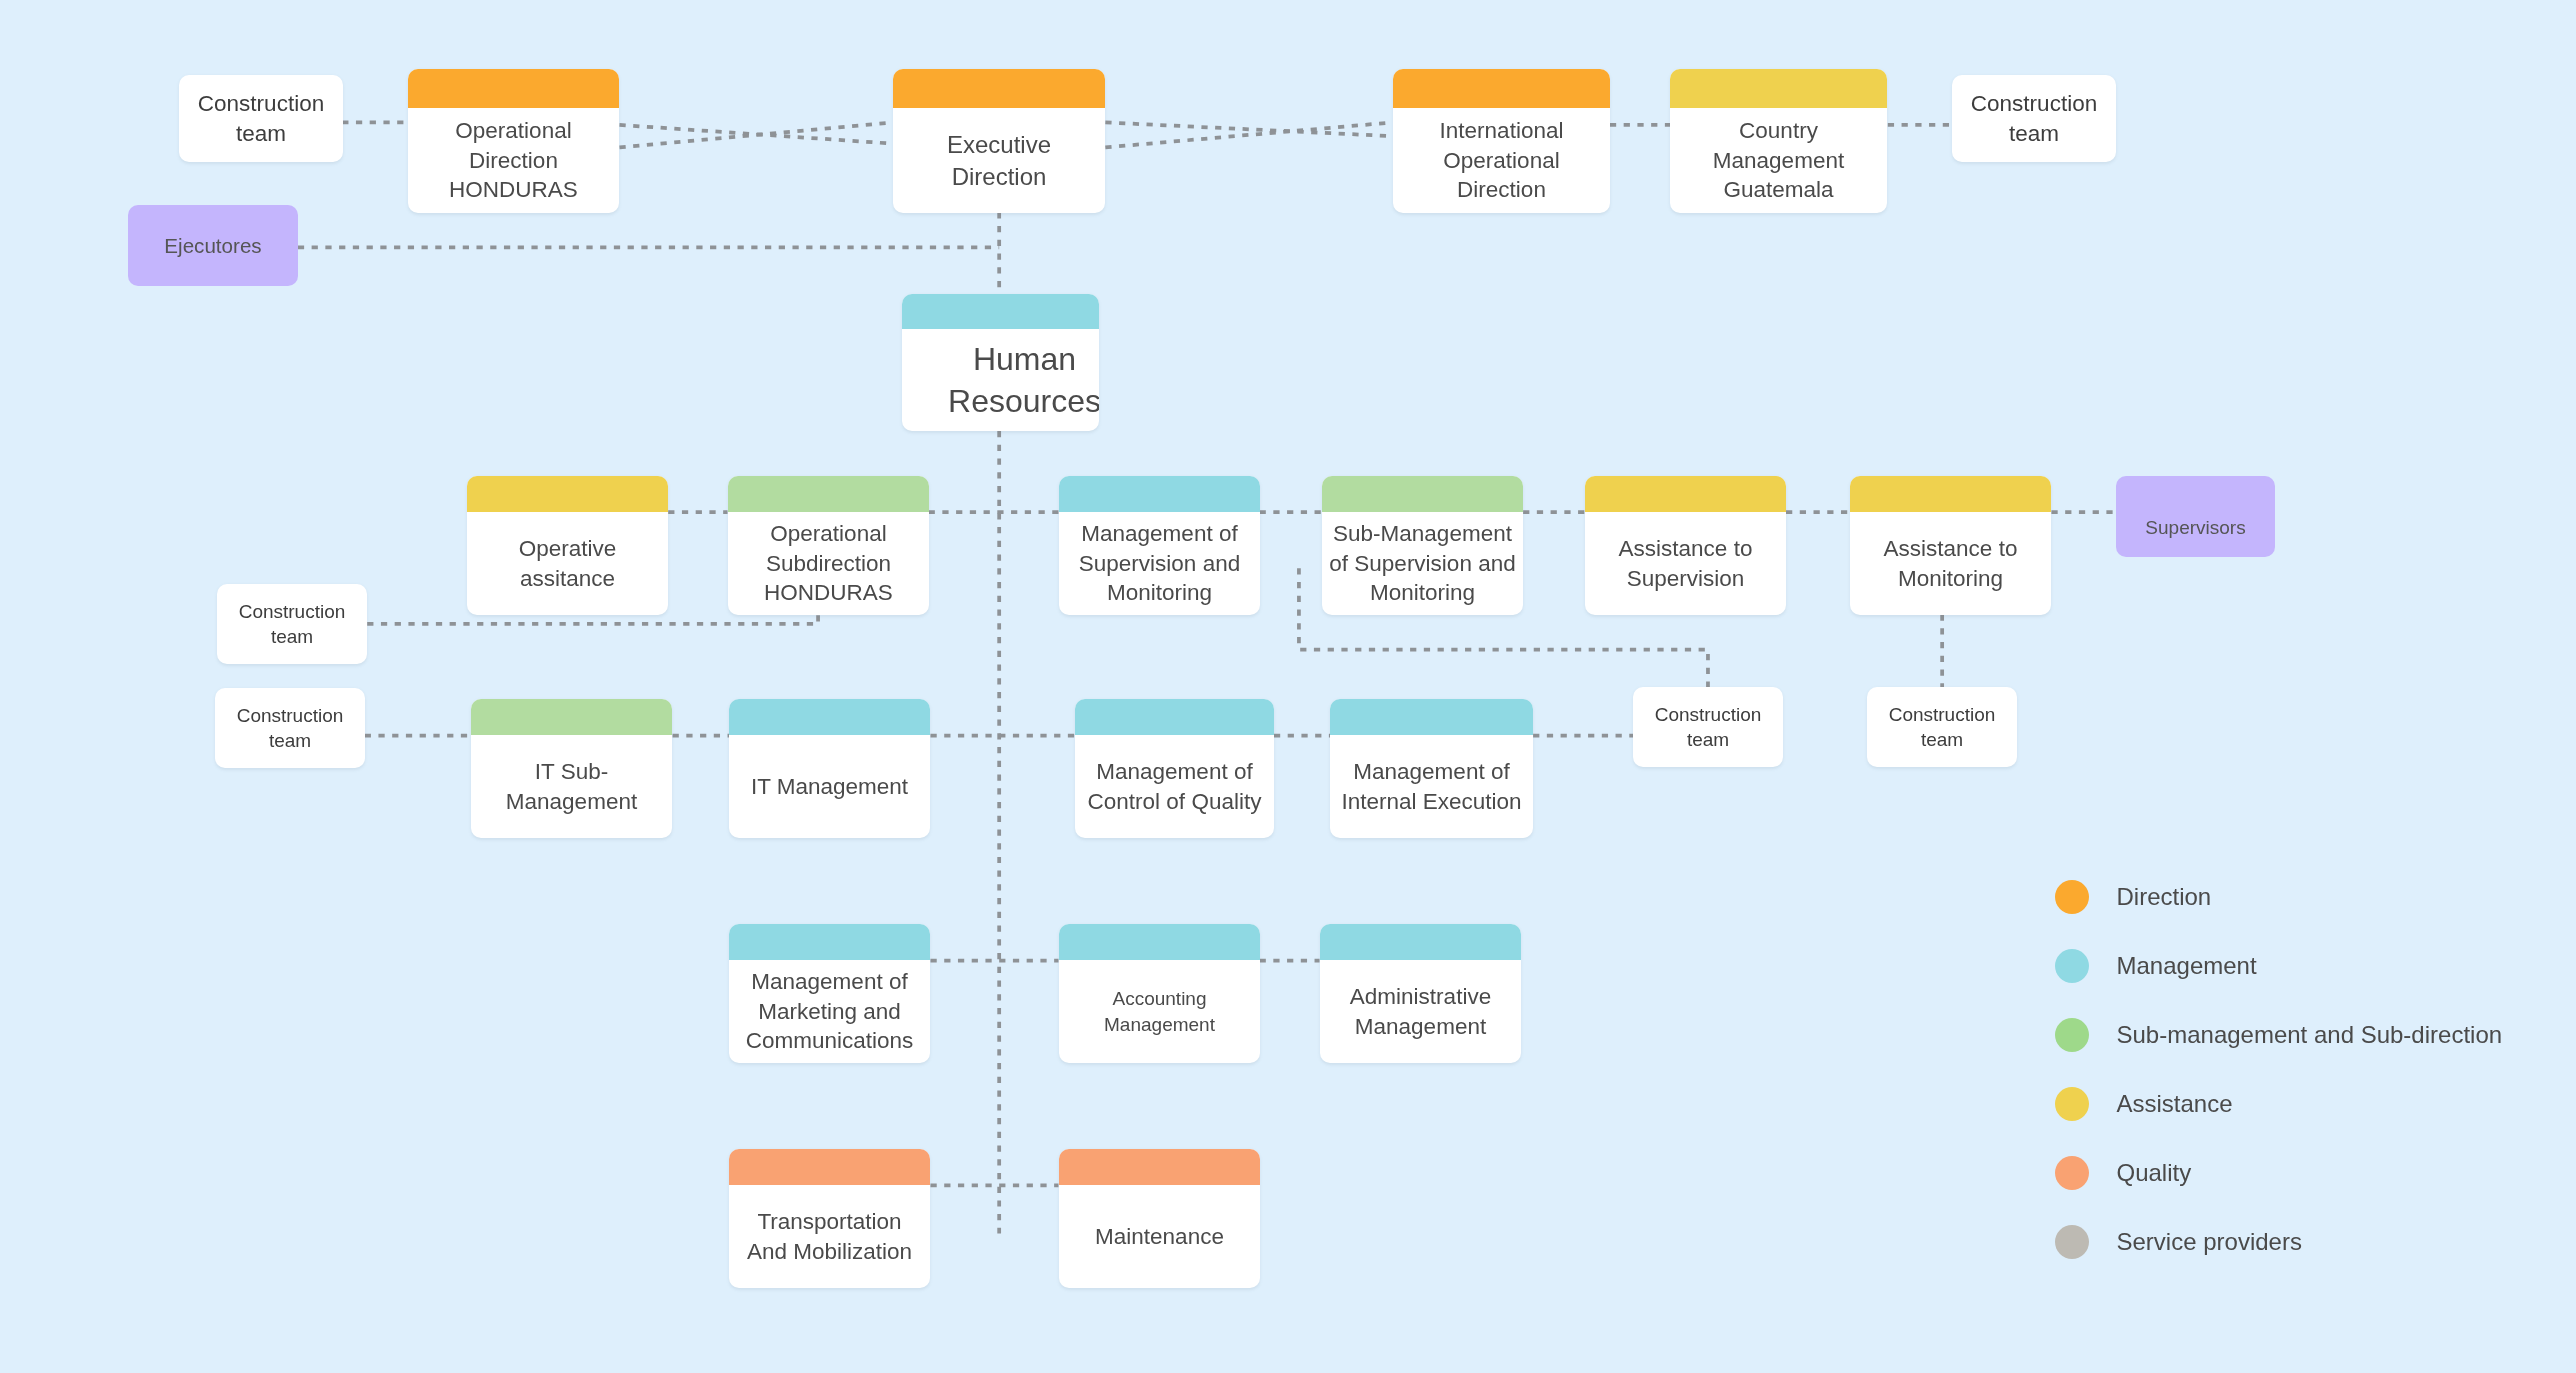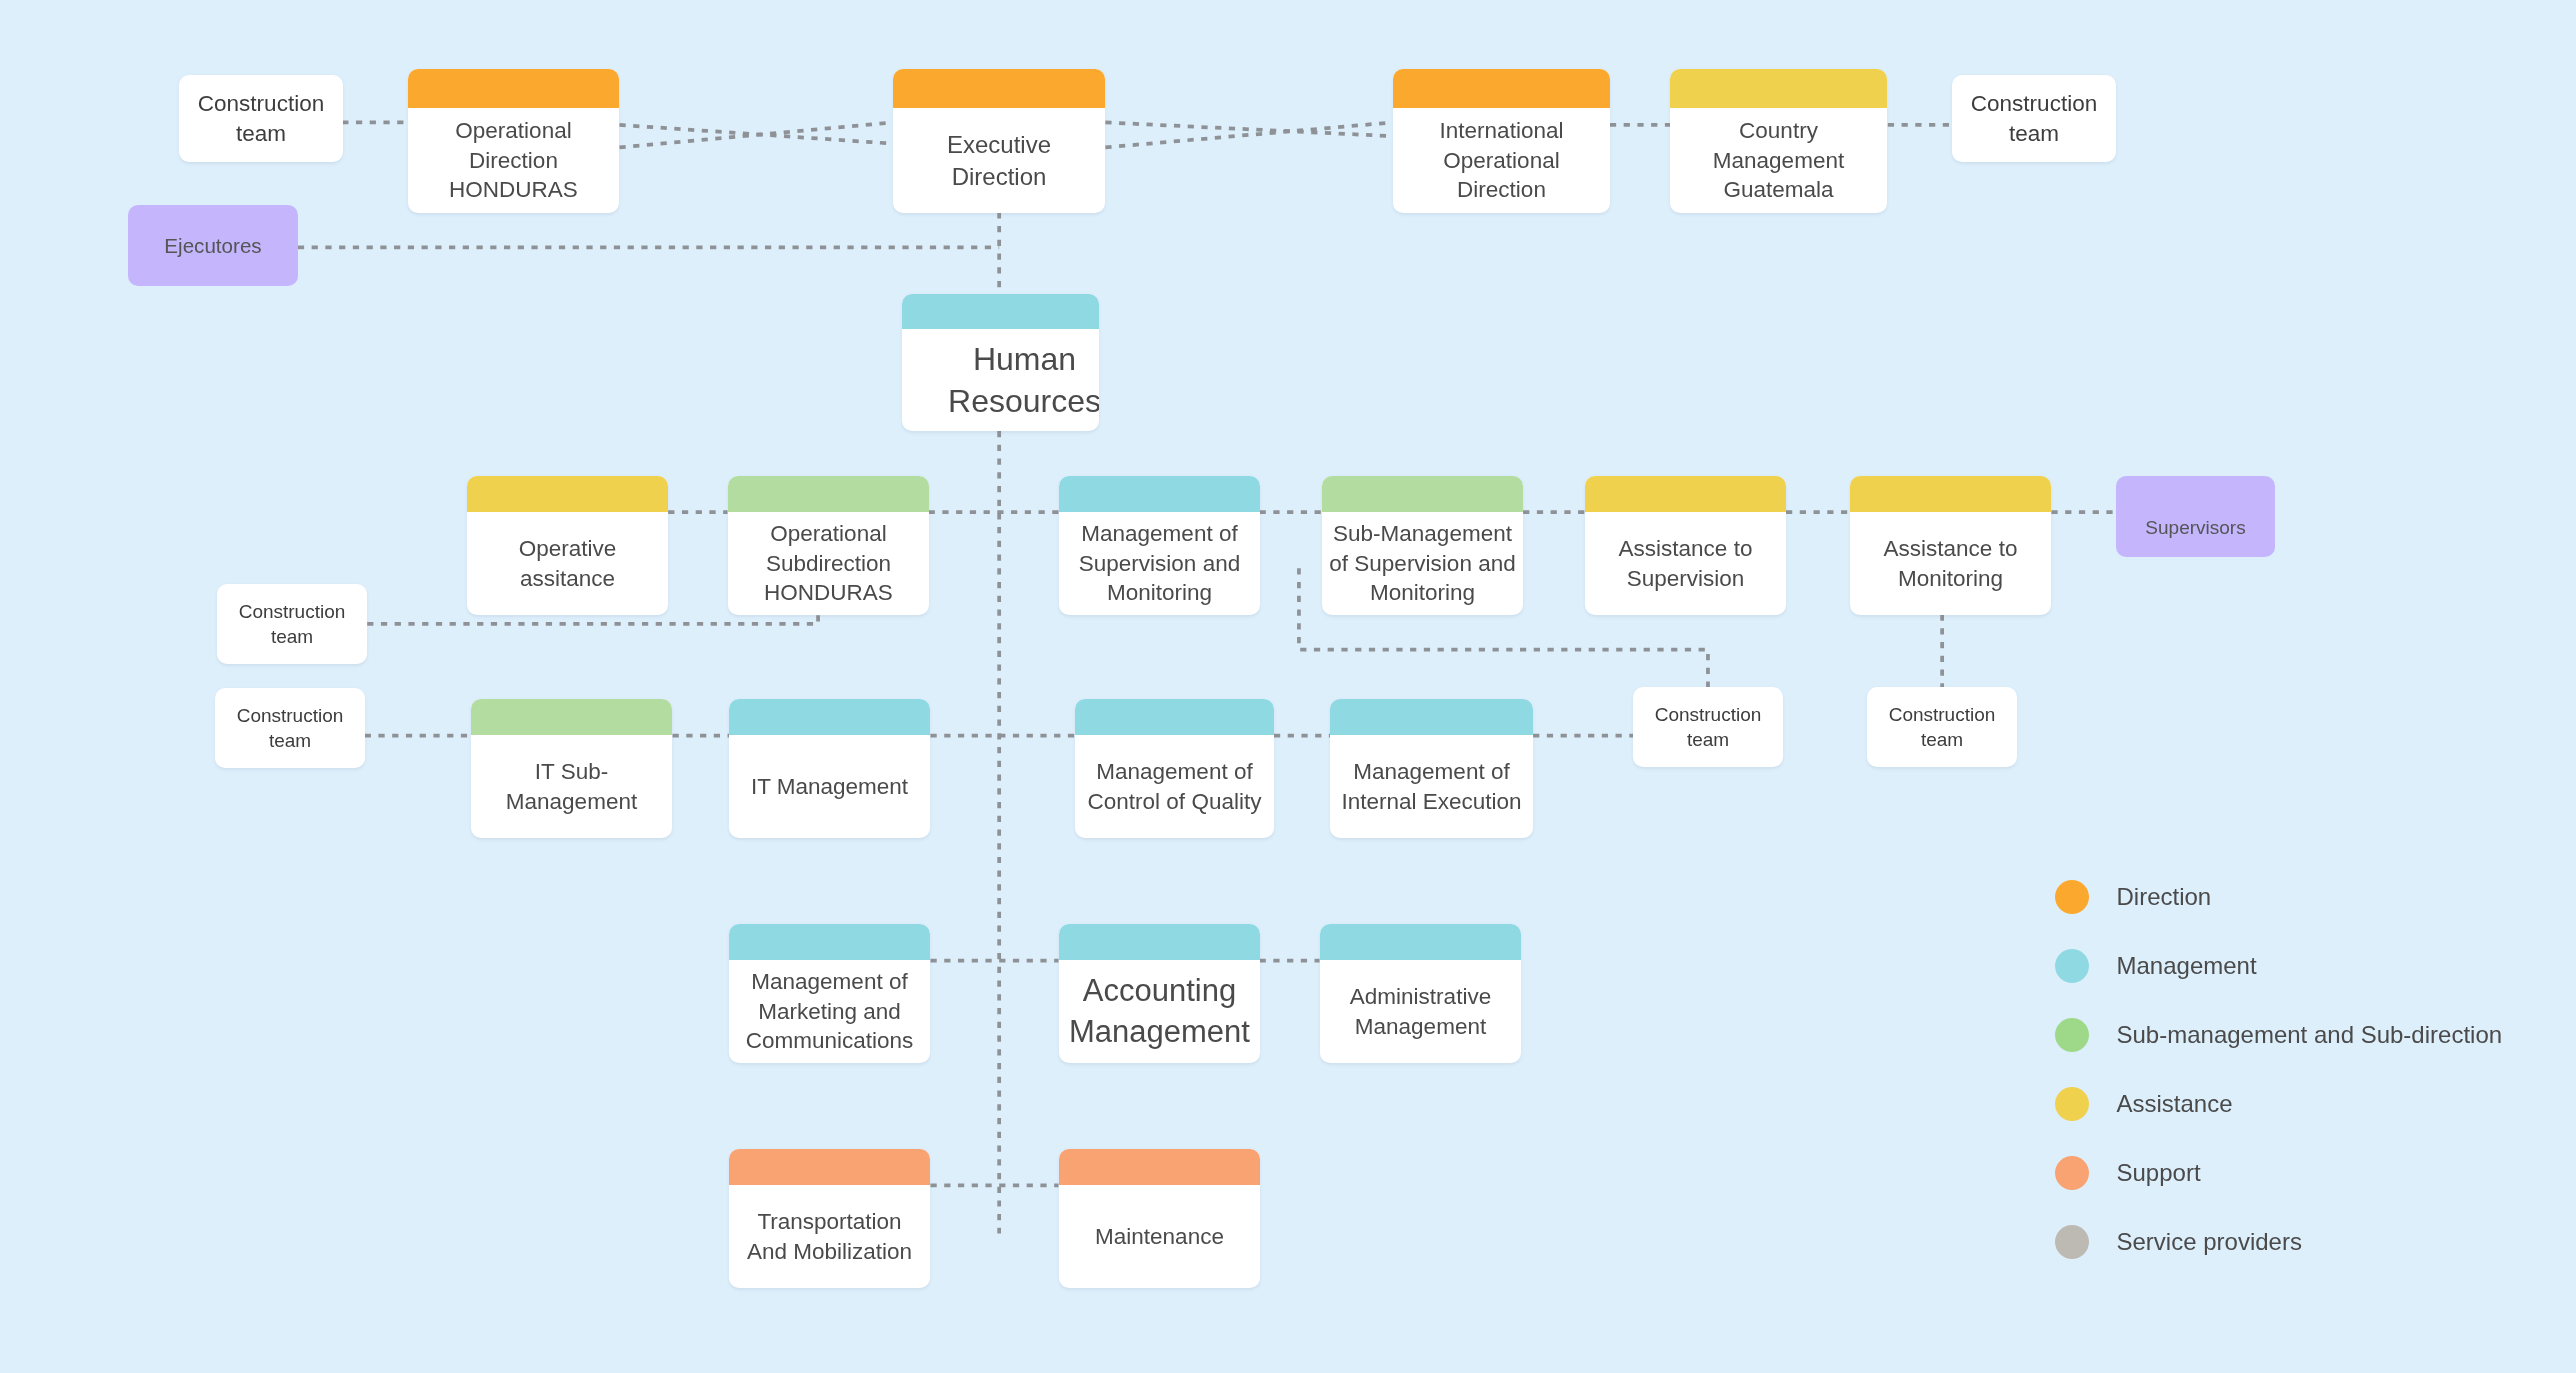--- a/index.html
+++ b/index.html
@@ -196,21 +196,21 @@
       </div>
       <div class="node plain" style="left: 1867px; top: 687px; width: 150px; height: 80px;">
         <div class="body" style="font-size: 19px;">Construction team</div>
       </div>
       <div class="node" style="left: 729px; top: 924px; width: 201px; height: 139px;">
         <div class="cap" style="height: 36px; background: rgb(143, 217, 227);"></div>
         <div class="body" style="font-size: 22.5px;">Management of Marketing and Communications</div>
       </div>
       <div class="node" style="left: 1059px; top: 924px; width: 201px; height: 139px;">
         <div class="cap" style="height: 36px; background: rgb(143, 217, 227);"></div>
-        <div class="body" style="font-size: 31px;">Accounting Management</div>
+        <div class="body" style="font-size: 19px;">Accounting Management</div>
       </div>
       <div class="node" style="left: 1320px; top: 924px; width: 201px; height: 139px;">
         <div class="cap" style="height: 36px; background: rgb(143, 217, 227);"></div>
         <div class="body" style="font-size: 22.5px;">Administrative Management</div>
       </div>
       <div class="node" style="left: 729px; top: 1149px; width: 201px; height: 139px;">
         <div class="cap" style="height: 36px; background: rgb(249, 162, 114);"></div>
         <div class="body" style="font-size: 22.5px; border-radius: 20px;">Transportation And Mobilization</div>
       </div>
       <div class="node" style="left: 1059px; top: 1149px; width: 201px; height: 139px;">
@@ -231,21 +231,21 @@
       <div class="legend-row">
         <span class="legend-dot" style="background: rgb(158, 217, 138);"></span>
         <span class="legend-label">Sub-management and Sub-direction</span>
       </div>
       <div class="legend-row">
         <span class="legend-dot" style="background: rgb(239, 209, 78);"></span>
         <span class="legend-label">Assistance</span>
       </div>
       <div class="legend-row">
         <span class="legend-dot" style="background: rgb(249, 162, 114);"></span>
-        <span class="legend-label">Support</span>
+        <span class="legend-label">Quality</span>
       </div>
       <div class="legend-row">
         <span class="legend-dot" style="background: rgb(189, 186, 179);"></span>
         <span class="legend-label">Service providers</span>
       </div>
     </div>
 
 </div>
 
 

